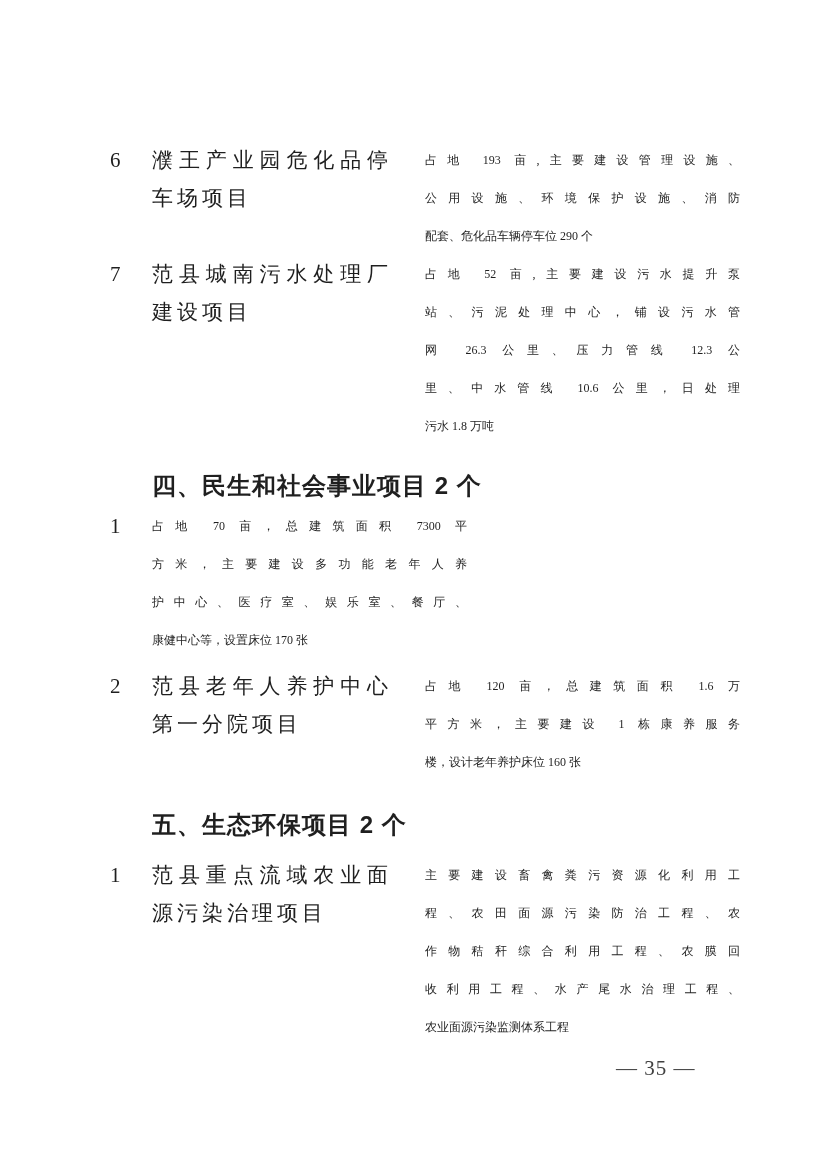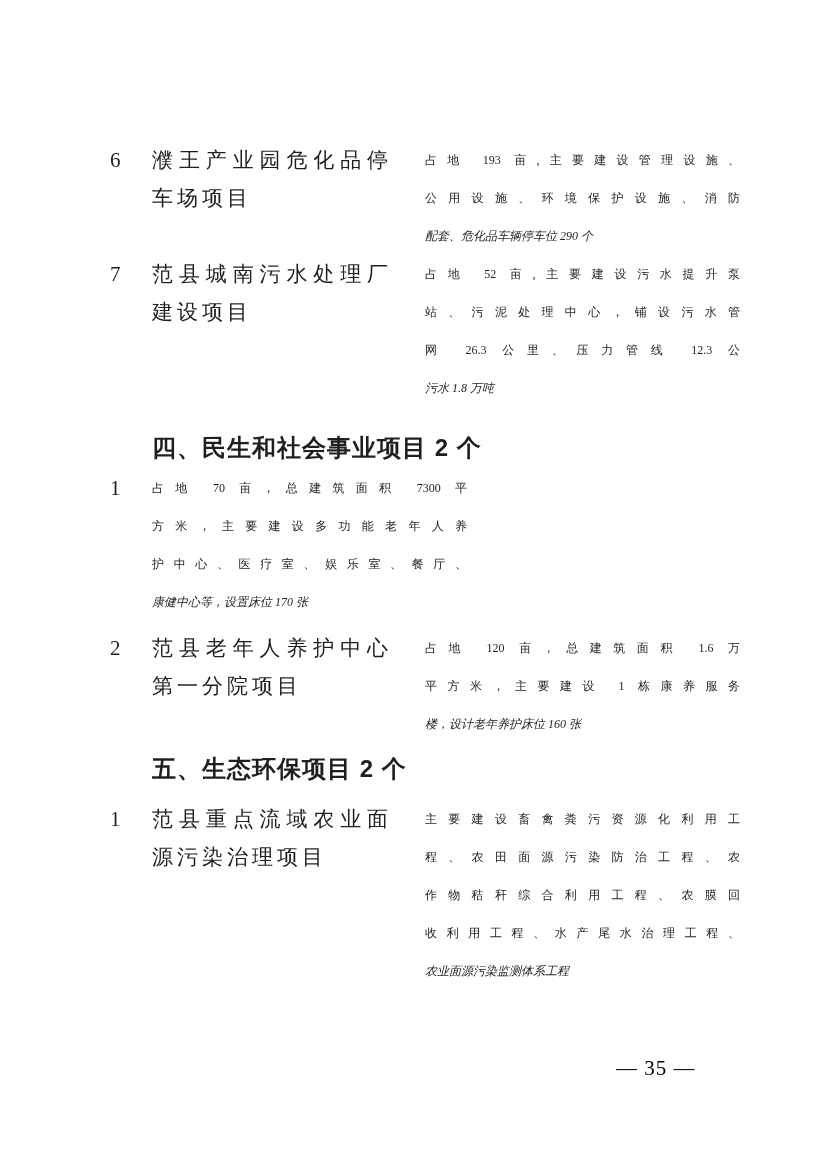--- a/index.html
+++ b/index.html
@@ -48,43 +48,42 @@
     font-size: 12px;
     line-height: 38px;
   }
   .dl {
     height: 38px;
     text-align: justify;
     text-align-last: justify;
   }
   .dl.last {
     text-align-last: auto;
-    font-style: italic;
   }
   .section-header {
     margin-left: 42px;
     font-family: "Liberation Sans", "DejaVu Sans", sans-serif;
     font-weight: bold;
     font-size: 24px;
     line-height: 38px;
     letter-spacing: 1px;
   }
   .hdr-4 { margin-top: 22px; margin-bottom: 2px; }
-  .hdr-5 { margin-top: 7px;  margin-bottom: 12px; }
+  .hdr-5 { margin-top: 25px;  margin-bottom: 12px; }
   .gap-above { margin-top: 8px; }
   .page-number {
     position: absolute;
     left: 616px;
     top: 1049px;
     width: 110px;
     font-size: 21px;
     line-height: 38px;
     letter-spacing: 1px;
     white-space: nowrap;
-    color: #000000;
+    color: #404040;
   }
 </style>
 </head>
 <body>
 
 <div class="page">
   <div class="content">
 
     <div class="row">
       <div class="col-num">6</div>
@@ -96,20 +95,21 @@
       </div>
     </div>
 
     <div class="row">
       <div class="col-num">7</div>
       <div class="col-name">范县城南污水处理厂建设项目</div>
       <div class="col-desc">
         <div class="dl">占地 52 亩,主要建设污水提升泵</div>
         <div class="dl">站、污泥处理中心，铺设污水管</div>
         <div class="dl">网 26.3 公里、压力管线 12.3 公</div>
+        <div class="dl">里、中水管线 10.6 公里，日处理</div>
         <div class="dl last">污水 1.8 万吨</div>
       </div>
     </div>
 
     <div class="section-header hdr-4">四、民生和社会事业项目 2 个</div>
 
     <div class="row">
       <div class="col-num">1</div>
       <div class="col-desc">
         <div class="dl">占地 70 亩，总建筑面积 7300 平</div>

